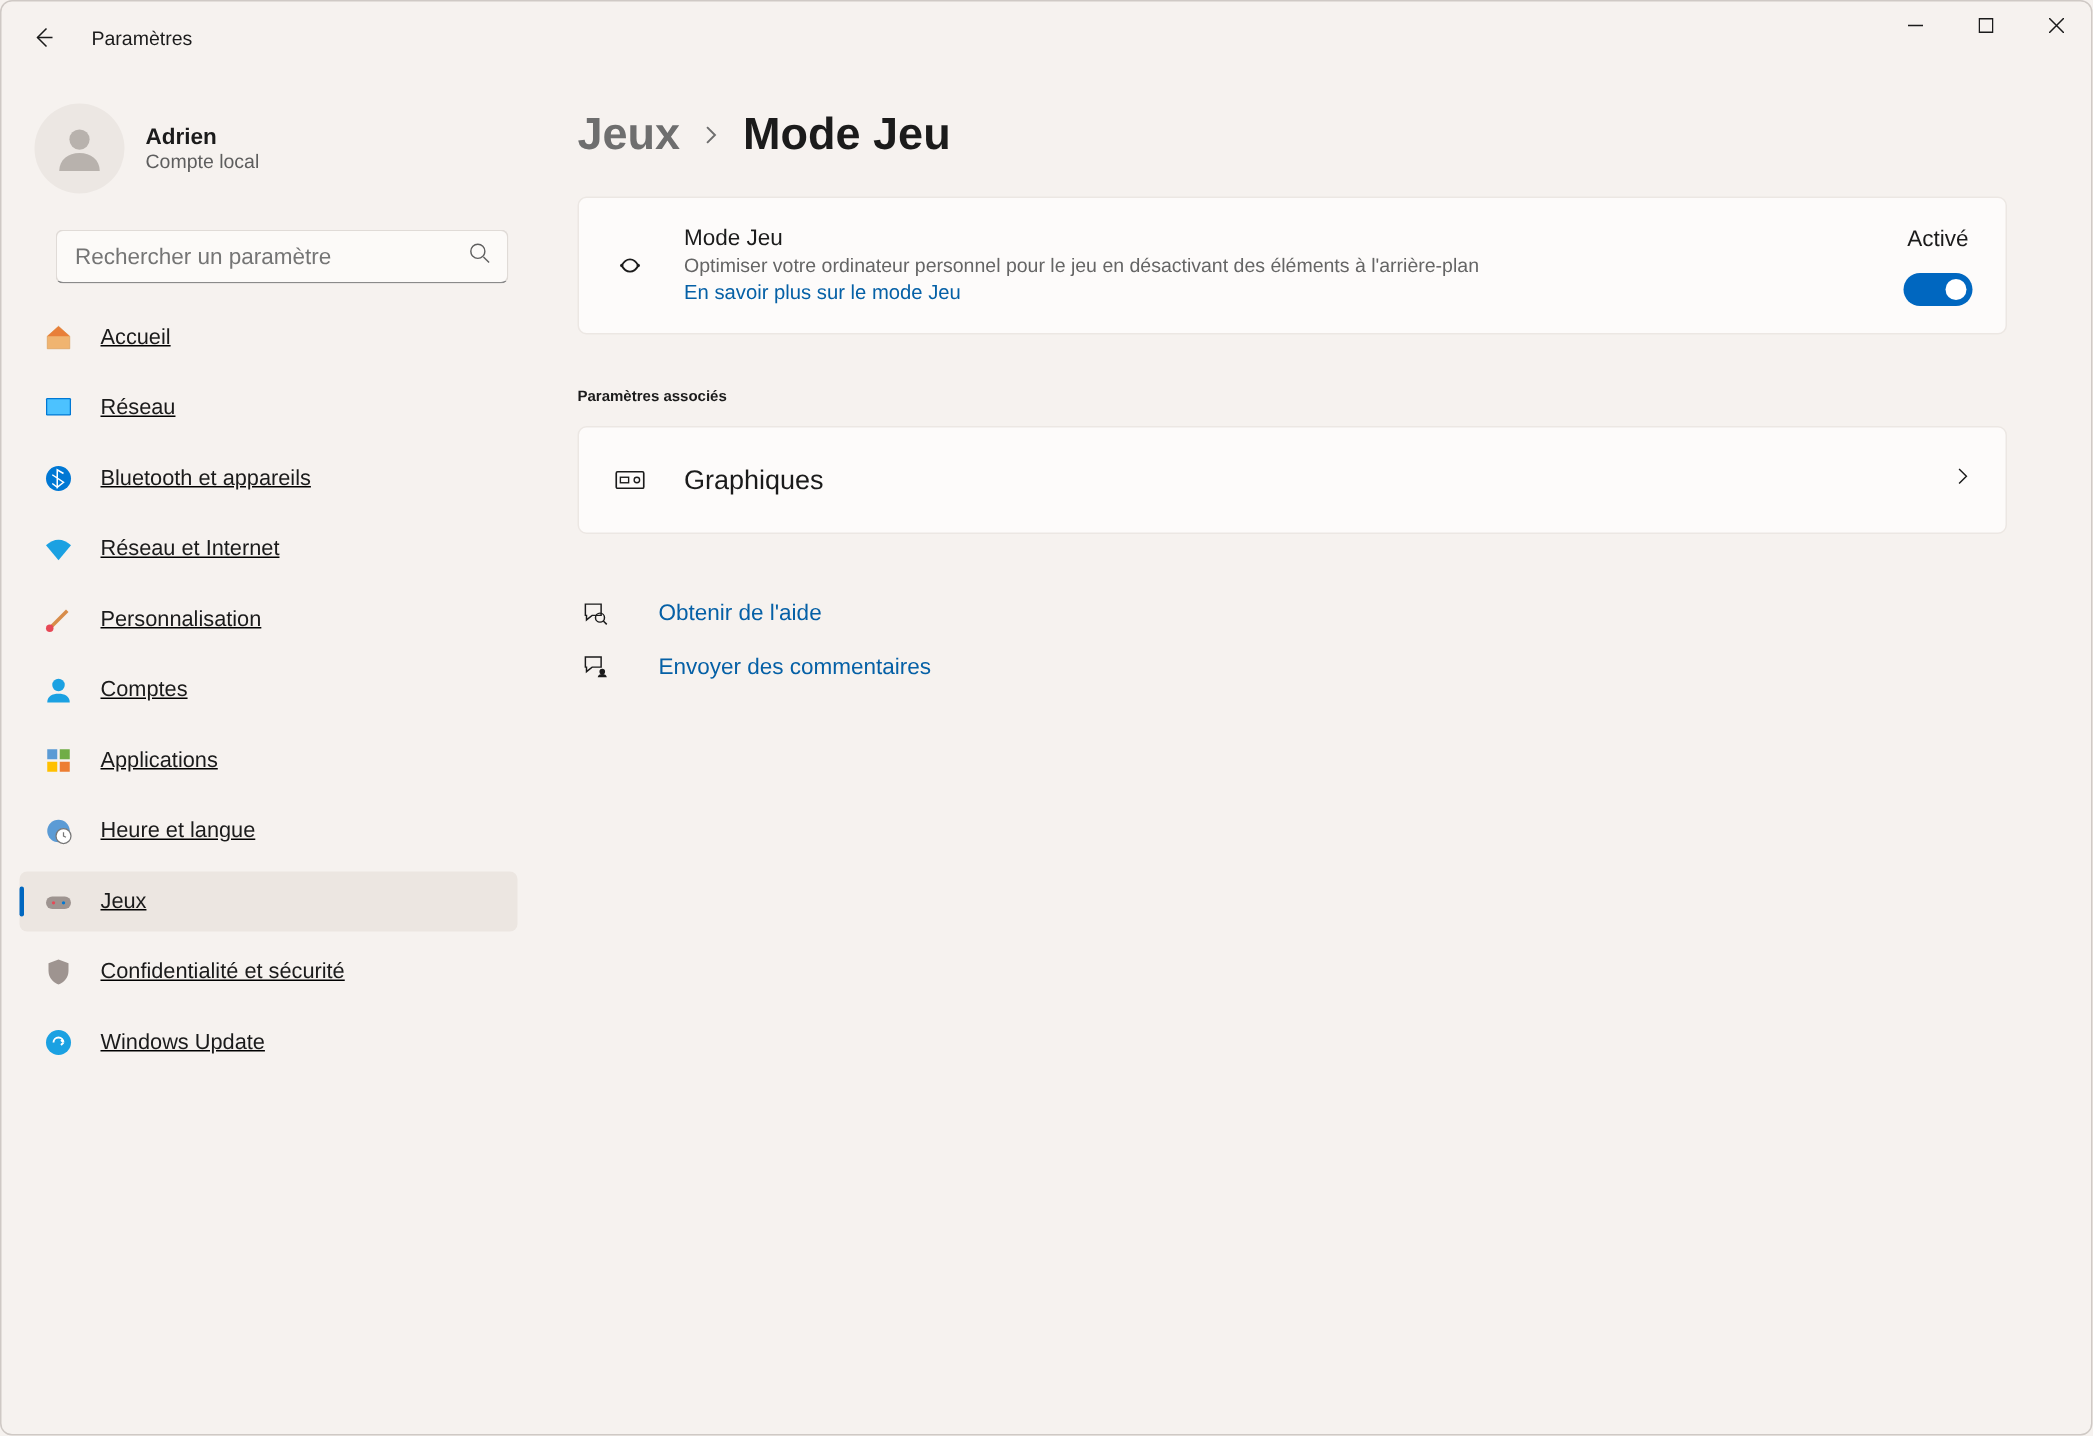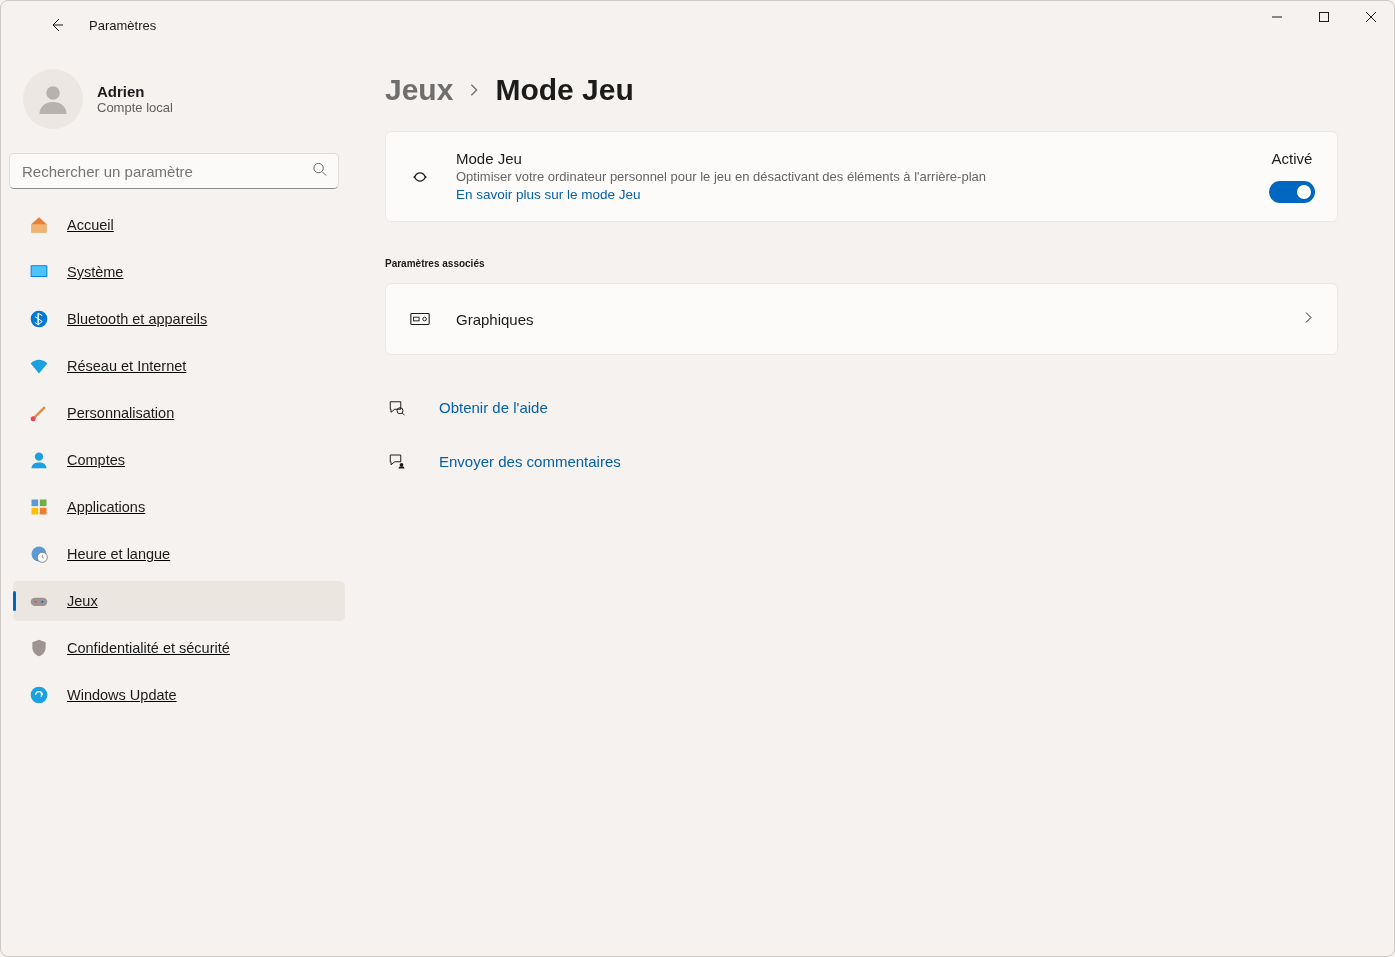--- a/index.html
+++ b/index.html
@@ -10,21 +10,21 @@
   border-radius: 8px;
   overflow: hidden;
   position: relative;
 }
 
 
 .titlebar {
   height: 48px;
   display: flex;
   align-items: center;
-  padding-left: 36px;
+  padding-left: 8px;
 }
 .back-btn {
   width: 40px; height: 40px;
   display: flex; align-items: center; justify-content: center;
   cursor: pointer;
 }
 .title-text { margin-left: 12px; font-size: 13px; color: #1b1b1b; }
 .window-controls {
   position: absolute; top: 0; right: 0;
   display: flex; height: 48px;
@@ -46,21 +46,21 @@
   width: 60px; height: 60px; border-radius: 50%;
   background: #ece7e3;
   display: flex; align-items: center; justify-content: center;
 }
 .user-text { margin-left: 14px; }
 .user-name { font-size: 15px; font-weight: 600; color: #1b1b1b; }
 .user-sub { font-size: 13px; color: #5e5e5e; }
 
 .search-wrap {
   position: relative;
-  margin: 4px 10px 16px 0;
+  margin: 4px 10px 16px 28px;
 }
 .search-input {
   width: 100%; height: 36px;
   padding: 0 40px 0 12px;
   font-size: 15px;
   background: #fcfaf8;
   border: 1px solid #e0dbd7;
   border-bottom: 1.5px solid #8a8a8a;
   border-radius: 5px;
   outline: none;
@@ -127,29 +127,29 @@
 
 .row-card {
   background: #fdfbfa;
   border: 1px solid #ece7e3;
   border-radius: 6px;
   height: 72px;
   display: flex; align-items: center;
   padding: 0 22px;
   cursor: pointer;
 }
-.row-label { margin-left: 24px; flex: 1; font-size: 15px; color: #1b1b1b; }
+.row-label { margin-left: 24px; flex: 1; font-size: 18px; color: #1b1b1b; }
 
 .help-row {
   display: flex; align-items: center;
   margin-top: 24px;
   height: 32px;
   gap: 16px;
 }
-.help-row + .help-row { margin-top: 22px; }
+.help-row + .help-row { margin-top: 4px; }
 .help-icon { width: 24px; display: flex; justify-content: center; }
 .help-link { margin-left: 14px; font-size: 15px; color: #0560a6; cursor: pointer; }
 </style>
 </head>
 <body>
 
 <div class="titlebar">
   <div class="back-btn">
     <svg width="16" height="16" viewBox="0 0 16 16">
         <path d="M10 2 4 8l6 6" stroke="#1b1b1b" stroke-width="1" fill="none"></path>
@@ -211,21 +211,21 @@
           </span>
         <span class="nav-label">Accueil</span>
       </div>
       <div class="nav-item">
         <span class="nav-icon">
             <svg width="20" height="20" viewBox="0 0 24 24">
               <rect x="2" y="4" width="20" height="14" rx="1" fill="#0078d4"></rect>
               <rect x="3" y="5" width="18" height="12" fill="#4cc2ff"></rect>
             </svg>
           </span>
-        <span class="nav-label">Système</span>
+        <span class="nav-label">Réseau</span>
       </div>
       <div class="nav-item">
         <span class="nav-icon">
             <svg width="20" height="20" viewBox="0 0 24 24">
               <circle cx="12" cy="12" r="10" fill="#0078d4"></circle>
               <path d="M11 5v14l5-4-9-6m9-1l-5-3v14l-4-3" stroke="#fff" stroke-width="1.2" fill="none"></path>
             </svg>
           </span>
         <span class="nav-label">Bluetooth et appareils</span>
       </div>

